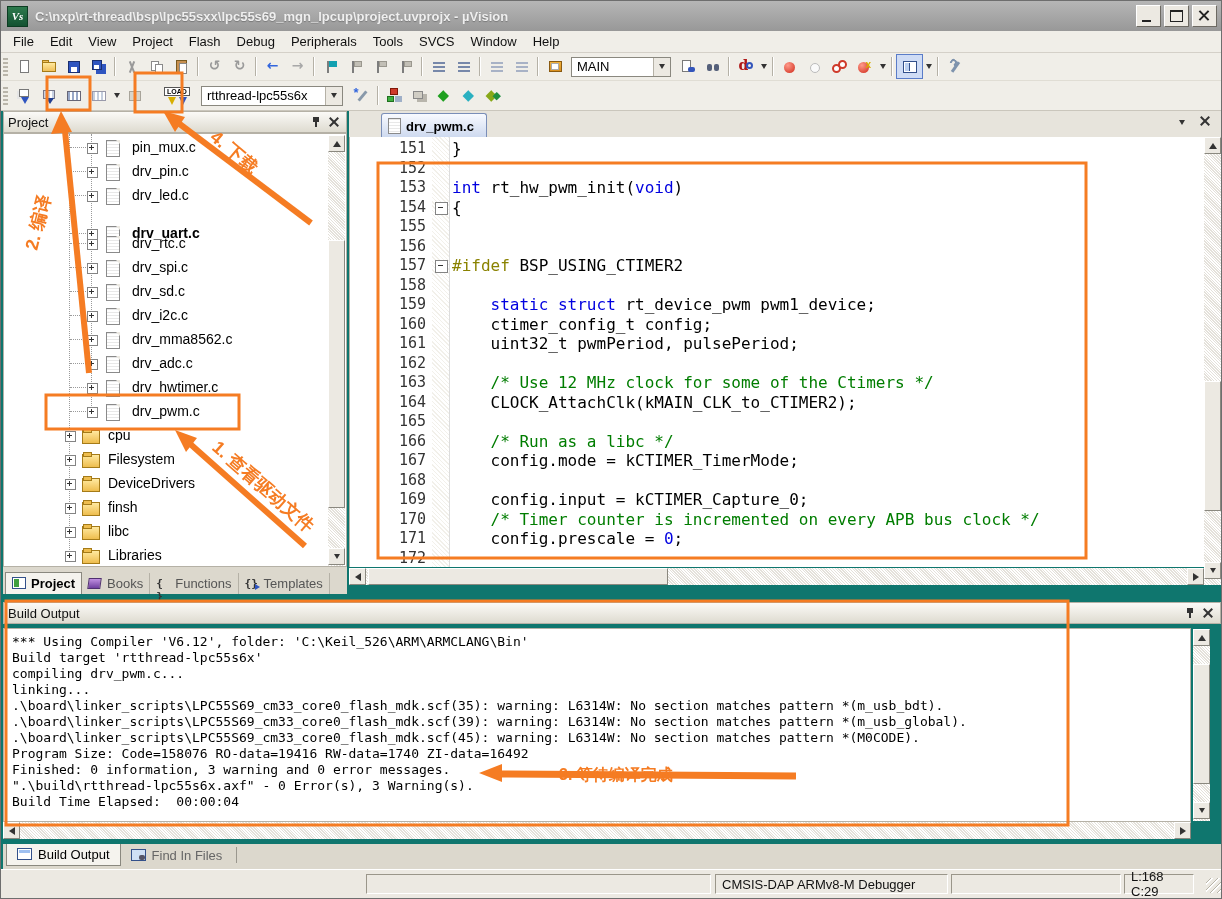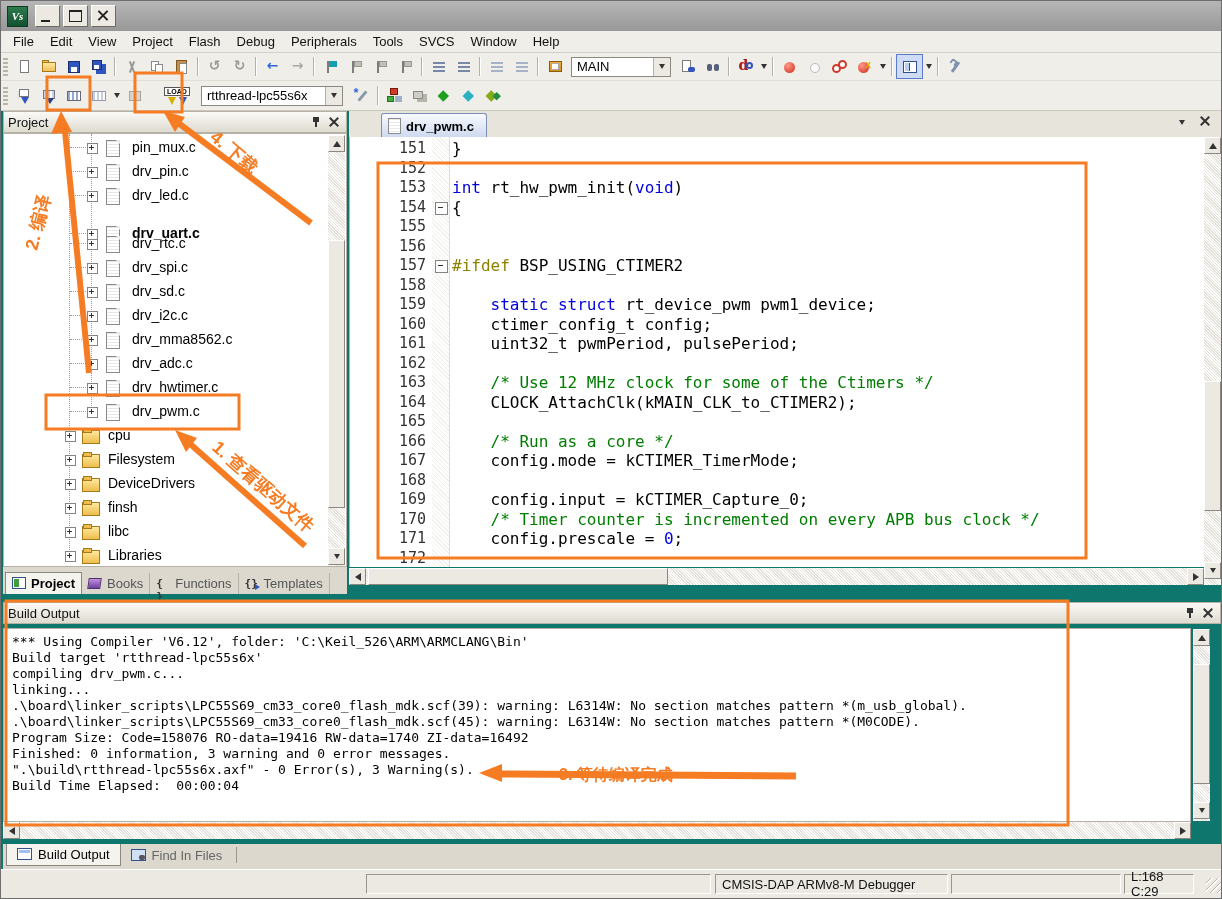--- a/index.html
+++ b/index.html
@@ -195,20 +195,21 @@
   
   #anno{position:absolute;left:0;top:0;width:1222px;height:899px;z-index:60;pointer-events:none;}
 </style>
 </head>
 <body>
 
 <div id="app">
 
   <div class="titlebar">
     <div class="appicon">Vs</div>
+    <div class="titletext">C:\nxp\rt-thread\bsp\lpc55sxx\lpc55s69_mgn_lpcup\project.uvprojx - µVision</div>
     <div class="winbtns">
       <div class="wbtn min">
           <i></i>
         </div>
       <div class="wbtn max">
           <i></i>
         </div>
       <div class="wbtn cls">
           <i></i>
           <i></i>
@@ -628,21 +629,21 @@
           <div class="cline" style="top: 99.5px;"><span class="lnum">156</span><span class="ctext"></span></div>
           <div class="cline" style="top: 119px;"><span class="lnum">157</span><span class="foldcol"><span class="foldbox"><i></i></span></span><span class="ctext"><span class="tok-d">#ifdef</span><span> BSP_USING_CTIMER2</span></span></div>
           <div class="cline" style="top: 138.5px;"><span class="lnum">158</span><span class="ctext"></span></div>
           <div class="cline" style="top: 158px;"><span class="lnum">159</span><span class="ctext"><span>    </span><span class="tok-k">static</span><span> </span><span class="tok-k">struct</span><span> rt_device_pwm pwm1_device;</span></span></div>
           <div class="cline" style="top: 177.5px;"><span class="lnum">160</span><span class="ctext"><span>    ctimer_config_t config;</span></span></div>
           <div class="cline" style="top: 197px;"><span class="lnum">161</span><span class="ctext"><span>    uint32_t pwmPeriod, pulsePeriod;</span></span></div>
           <div class="cline" style="top: 216.5px;"><span class="lnum">162</span><span class="ctext"></span></div>
           <div class="cline" style="top: 236px;"><span class="lnum">163</span><span class="ctext"><span class="tok-c">    /* Use 12 MHz clock for some of the Ctimers */</span></span></div>
           <div class="cline" style="top: 255.5px;"><span class="lnum">164</span><span class="ctext"><span>    CLOCK_AttachClk(kMAIN_CLK_to_CTIMER2);</span></span></div>
           <div class="cline" style="top: 275px;"><span class="lnum">165</span><span class="ctext"></span></div>
-          <div class="cline" style="top: 294.5px;"><span class="lnum">166</span><span class="ctext"><span class="tok-c">    /* Run as a core */</span></span></div>
+          <div class="cline" style="top: 294.5px;"><span class="lnum">166</span><span class="ctext"><span class="tok-c">    /* Run as a libc */</span></span></div>
           <div class="cline" style="top: 314px;"><span class="lnum">167</span><span class="ctext"><span>    config.mode = kCTIMER_TimerMode;</span></span></div>
           <div class="cline" style="top: 333.5px;"><span class="lnum">168</span></div>
           <div class="cline" style="top: 353px;"><span class="lnum">169</span><span class="ctext"><span>    config.input = kCTIMER_Capture_0;</span></span></div>
           <div class="cline" style="top: 372.5px;"><span class="lnum">170</span><span class="ctext"><span class="tok-c">    /* Timer counter is incremented on every APB bus clock */</span></span></div>
           <div class="cline" style="top: 392px;"><span class="lnum">171</span><span class="ctext"><span>    config.prescale = </span><span class="tok-n">0</span><span>;</span></span></div>
           <div class="cline" style="top: 411.5px;"><span class="lnum">172</span><span class="ctext"></span></div>
         </div>
     </div>
 
     <div class="sb-track" style="left:855px;top:26px;width:17px;height:448px;"></div>
@@ -668,20 +669,21 @@
     <div class="panelhdr">
       <span class="phtitle">Build Output</span>
       <span class="ph-ic pin-ic"></span>
       <span class="ph-ic x-ic"></span>
     </div>
     <div id="build-content">
         <div class="bline">*** Using Compiler 'V6.12', folder: 'C:\Keil_526\ARM\ARMCLANG\Bin'</div>
         <div class="bline">Build target 'rtthread-lpc55s6x'</div>
         <div class="bline">compiling drv_pwm.c...</div>
         <div class="bline">linking...</div>
+        <div class="bline">.\board\linker_scripts\LPC55S69_cm33_core0_flash_mdk.scf(35): warning: L6314W: No section matches pattern *(m_usb_bdt).</div>
         <div class="bline">.\board\linker_scripts\LPC55S69_cm33_core0_flash_mdk.scf(39): warning: L6314W: No section matches pattern *(m_usb_global).</div>
         <div class="bline">.\board\linker_scripts\LPC55S69_cm33_core0_flash_mdk.scf(45): warning: L6314W: No section matches pattern *(M0CODE).</div>
         <div class="bline">Program Size: Code=158076 RO-data=19416 RW-data=1740 ZI-data=16492</div>
         <div class="bline">Finished: 0 information, 3 warning and 0 error messages.</div>
         <div class="bline">".\build\rtthread-lpc55s6x.axf" - 0 Error(s), 3 Warning(s).</div>
         <div class="bline">Build Time Elapsed:  00:00:04</div>
       </div>
 
     <div class="sb-track" style="left:1190px;top:27px;width:17px;height:192px;"></div>
     <div class="sbtn" style="left:1190px;top:27px;">

